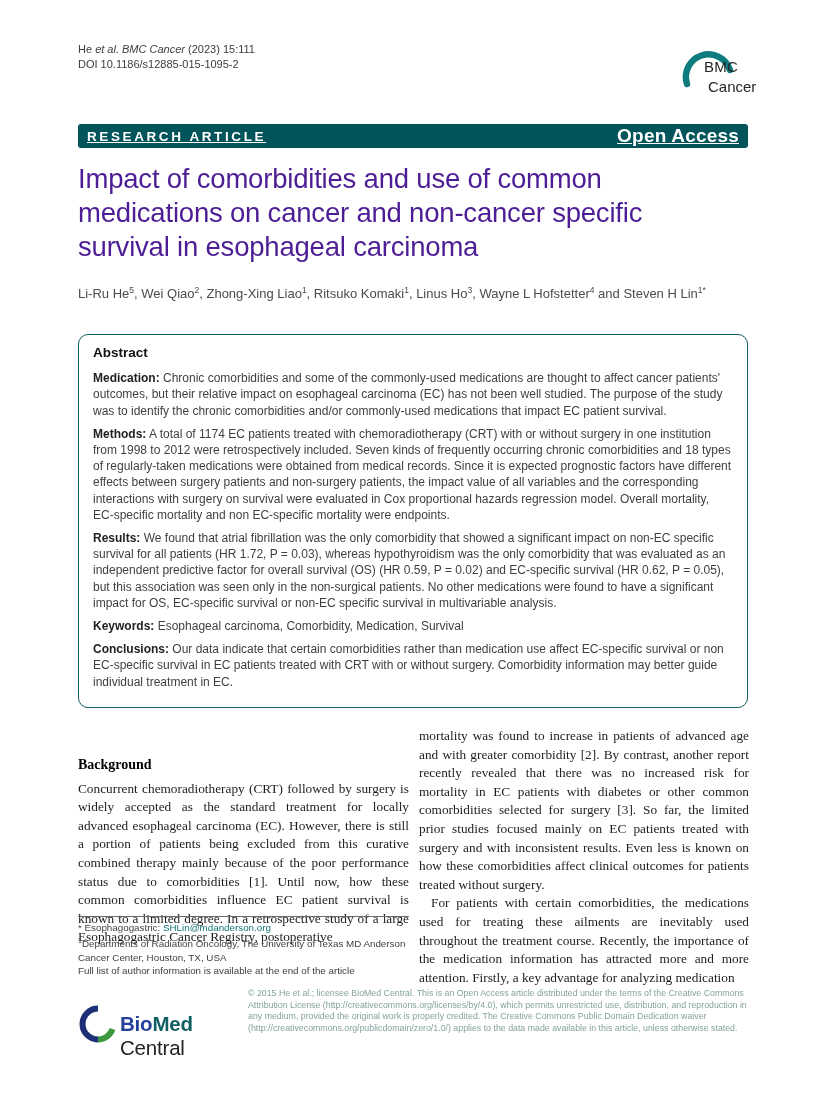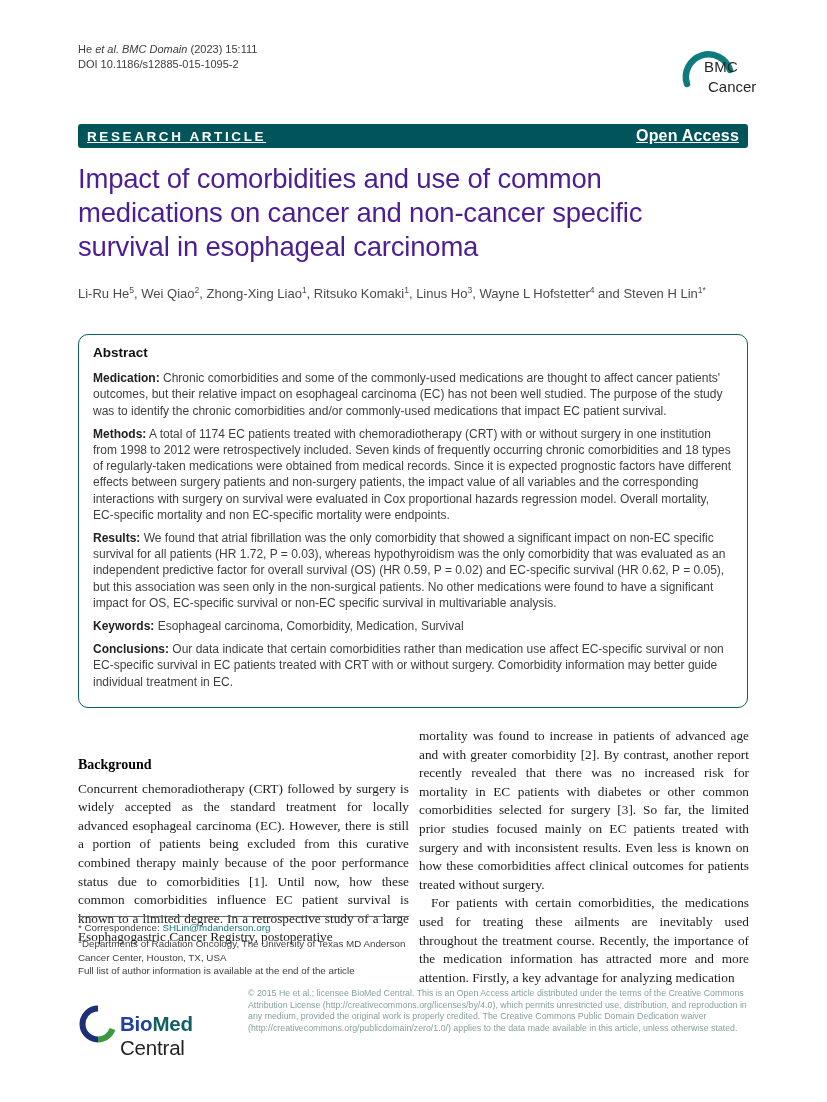--- a/index.html
+++ b/index.html
@@ -19,21 +19,21 @@
   .bmc-logo .l1 { position: absolute; left: 26px; top: 16px; font-size: 15px; color: #262626; letter-spacing: .3px; }
   .bmc-logo .l2 { position: absolute; left: 30px; top: 36px; font-size: 15px; color: #262626; }
   
   .banner {
     position: absolute; left: 78px; top: 124px; width: 670px; height: 24px;
     background: #00545a; border-radius: 3px;
     display: flex; align-items: center; justify-content: space-between;
     padding: 0 9px; color: #ffffff; font-weight: bold; text-decoration: underline;
   }
   .banner .ra { font-size: 13.5px; letter-spacing: 2.6px; }
-  .banner .oa { font-size: 16px; letter-spacing: .2px; }
+  .banner .oa { font-size: 19px; letter-spacing: .2px; }
   
   .title {
     position: absolute; left: 78px; top: 162px; width: 655px;
     font-size: 27.5px; line-height: 34px; font-weight: 400; color: #4c1d95;
     letter-spacing: -.2px;
   }
   .authors { position: absolute; left: 78px; top: 285px; width: 670px; font-size: 13px; color: #4b4b4b; }
   .authors sup { font-size: 8.5px; }
   
   .abstract {
@@ -70,21 +70,21 @@
     position: absolute; left: 248px; top: 988px; width: 502px;
     font-size: 8.8px; line-height: 11.6px; color: #84a29e;
   }
 </style>
 </head>
 <body>
 
 <div class="page">
 
   <div class="hdr">
-    <div><span>He </span><span class="it">et al. BMC Domain</span><span> (2023) 15:111</span></div>
+    <div><span>He </span><span class="it">et al. BMC Cancer</span><span> (2023) 15:111</span></div>
     <div>DOI 10.1186/s12885-015-1095-2</div>
   </div>
 
   <div class="bmc-logo">
     <svg width="60" height="48" viewBox="0 0 60 48">
       <path d="M9 40 A 21 21 0 1 1 52 26" stroke="#0e7b7e" stroke-width="6.5" fill="none" stroke-linecap="round"></path>
     </svg>
     <span class="l1">BMC</span>
     <span class="l2">Cancer</span>
   </div>
@@ -113,21 +113,21 @@
     <h3>Background</h3>
     <p>Concurrent chemoradiotherapy (CRT) followed by surgery is widely accepted as the standard treatment for locally advanced esophageal carcinoma (EC). However, there is still a portion of patients being excluded from this curative combined therapy mainly because of the poor performance status due to comorbidities [1]. Until now, how these common comorbidities influence EC patient survival is known to a limited degree. In a retrospective study of a large Esophagogastric Cancer Registry, postoperative</p>
   </div>
 
   <div class="col col-right">
     <p>mortality was found to increase in patients of advanced age and with greater comorbidity [2]. By contrast, another report recently revealed that there was no increased risk for mortality in EC patients with diabetes or other common comorbidities selected for surgery [3]. So far, the limited prior studies focused mainly on EC patients treated with surgery and with inconsistent results. Even less is known on how these comorbidities affect clinical outcomes for patients treated without surgery.</p>
     <p class="indent">For patients with certain comorbidities, the medications used for treating these ailments are inevitably used throughout the treatment course. Recently, the importance of the medication information has attracted more and more attention. Firstly, a key advantage for analyzing medication</p>
   </div>
 
   <div class="footnote">
-    <div><span>* Correspondence: </span><a href="#">SHLin@mdanderson.org</a></div>
+    <div><span>* Esophagogastric: </span><a href="#">SHLin@mdanderson.org</a></div>
     <div><sup>1</sup><span>Departments of Radiation Oncology, The University of Texas MD Anderson Cancer Center, Houston, TX, USA</span></div>
     <div>Full list of author information is available at the end of the article</div>
   </div>
 
   <div class="bmclogo2">
     <svg width="40" height="40" viewBox="0 0 40 40">
       <path d="M20 4.5 A 15.5 15.5 0 0 0 20 35.5" stroke="#1d2f77" stroke-width="6" fill="none"></path>
       <path d="M20 35.5 A 15.5 15.5 0 0 0 34.5 25" stroke="#3d9940" stroke-width="6" fill="none"></path>
     </svg>
     <span class="txt"><span class="bio">Bio</span><span class="med">Med</span><span class="central"> Central</span></span>

